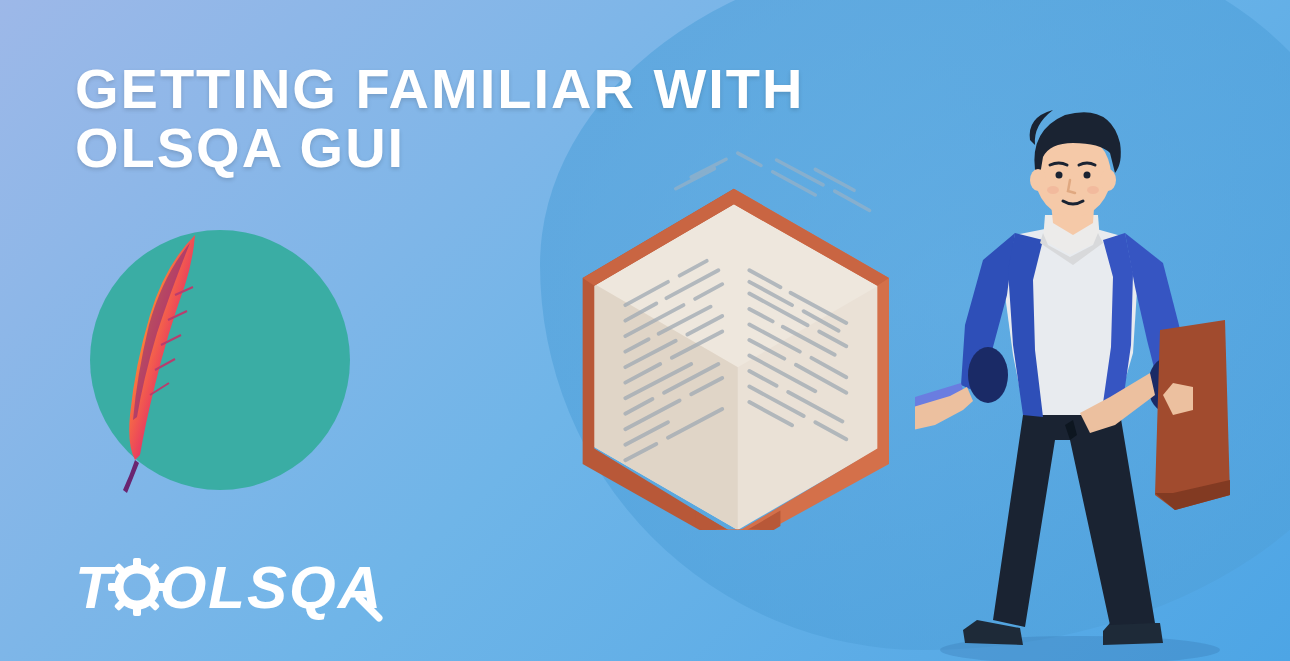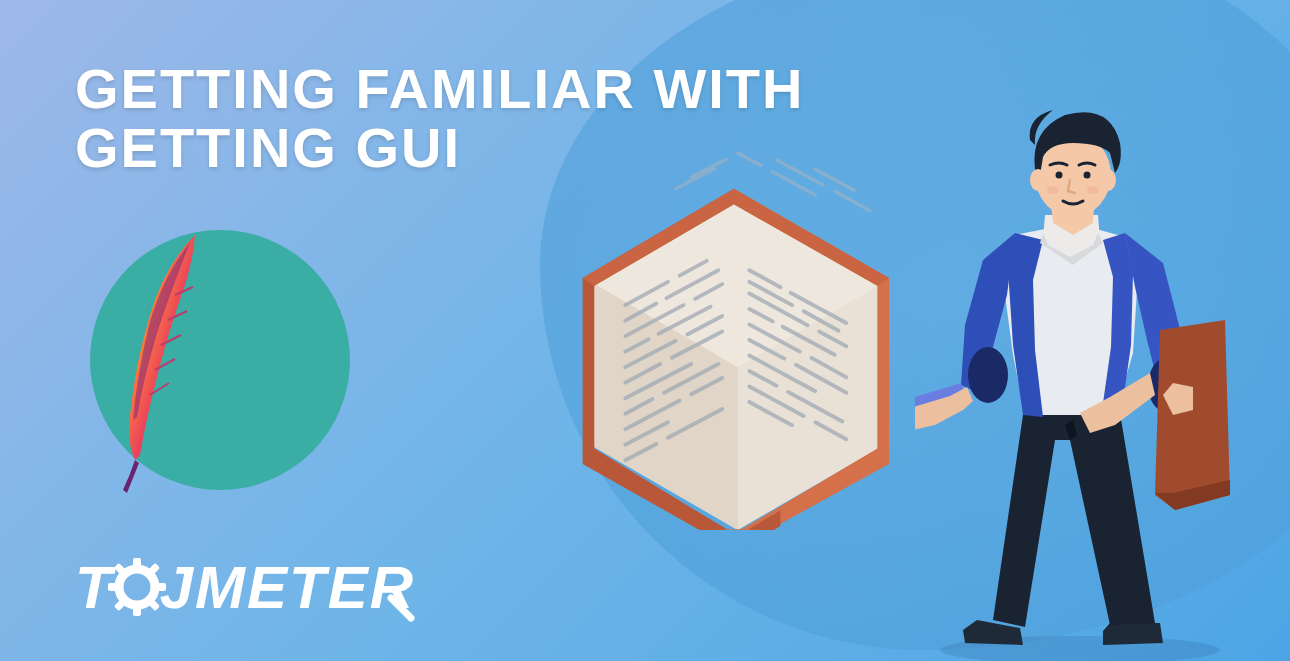--- a/index.html
+++ b/index.html
@@ -81,21 +81,21 @@
   height: 570px;
 }
 </style>
 </head>
 <body>
 
 <div class="blob"></div>
 
 <div class="heading">
   <div>GETTING FAMILIAR WITH</div>
-  <div>GETTING GUI</div>
+  <div>OLSQA GUI</div>
 </div>
 
 <div class="circle"></div>
 
 <svg class="feather" viewBox="0 0 140 280">
   <defs>
     <linearGradient id="fg" x1="0%" y1="0%" x2="100%" y2="100%">
       <stop offset="0%" stop-color="#ffcc33"></stop>
       <stop offset="30%" stop-color="#ff8833"></stop>
       <stop offset="60%" stop-color="#e63366"></stop>
@@ -116,21 +116,21 @@
       <rect x="27" y="2" width="8" height="10" rx="2"></rect>
       <rect x="27" y="50" width="8" height="10" rx="2"></rect>
       <rect x="2" y="27" width="10" height="8" rx="2"></rect>
       <rect x="50" y="27" width="10" height="8" rx="2"></rect>
       <rect x="9" y="9" width="9" height="7" rx="2" transform="rotate(45 13.5 12.5)"></rect>
       <rect x="44" y="9" width="9" height="7" rx="2" transform="rotate(-45 48.5 12.5)"></rect>
       <rect x="9" y="46" width="9" height="7" rx="2" transform="rotate(-45 13.5 49.5)"></rect>
       <rect x="44" y="46" width="9" height="7" rx="2" transform="rotate(45 48.5 49.5)"></rect>
     </g>
   </svg>
-  <span>JMETER</span>
+  <span>OLSQA</span>
   <svg width="40" height="60" viewBox="0 0 40 60" style="margin-left:-32px;margin-top:18px">
     <line x1="8" y1="32" x2="28" y2="52" stroke="#ffffff" stroke-width="7" stroke-linecap="round"></line>
   </svg>
 </div>
 
 <svg class="monitor" viewBox="0 0 420 490">
   <g transform="translate(20,10)">
     <path d="M 10 160 L 200 50 L 390 160 L 390 370 L 200 480 L 10 370 Z" fill="#eae1d6"></path>
     <path d="M 10 160 L 200 50 L 390 160 L 200 270 Z" fill="#eee7dd"></path>
     <path d="M 10 160 L 10 370 L 200 480 L 200 270 Z" fill="#e0d5c7"></path>

